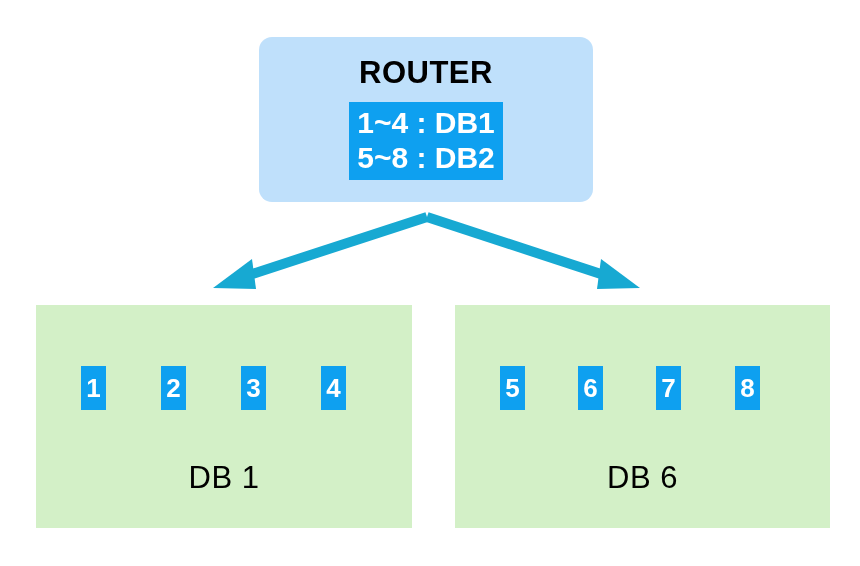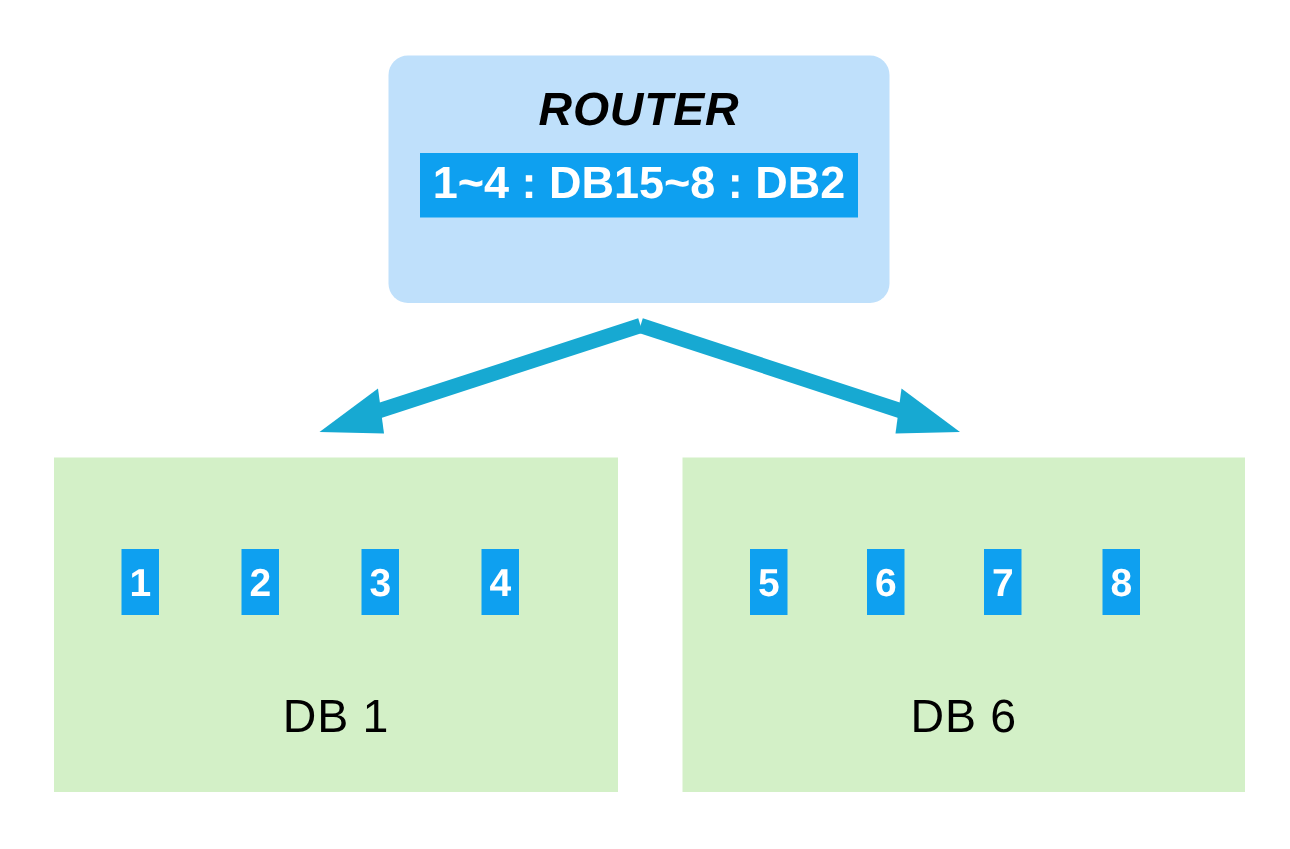--- a/index.html
+++ b/index.html
@@ -39,29 +39,28 @@
 
   .router-title {
     font-size: 31px;
     font-weight: bold;
     color: #000000;
     letter-spacing: 0.5px;
     line-height: 1;
     margin: 0;
     padding: 0;
     text-align: center;
-    font-style: italic;
   }
 
   .router-rules {
     margin-top: 14px;
     background: #0ea0f0;
     padding: 3px 8px 5px 8px;
     display: flex;
-    flex-direction: row;
+    flex-direction: column;
     align-items: flex-start;
   }
 
   .router-rule {
     font-size: 30px;
     font-weight: bold;
     color: #ffffff;
     line-height: 1.17;
     white-space: pre;
   }

